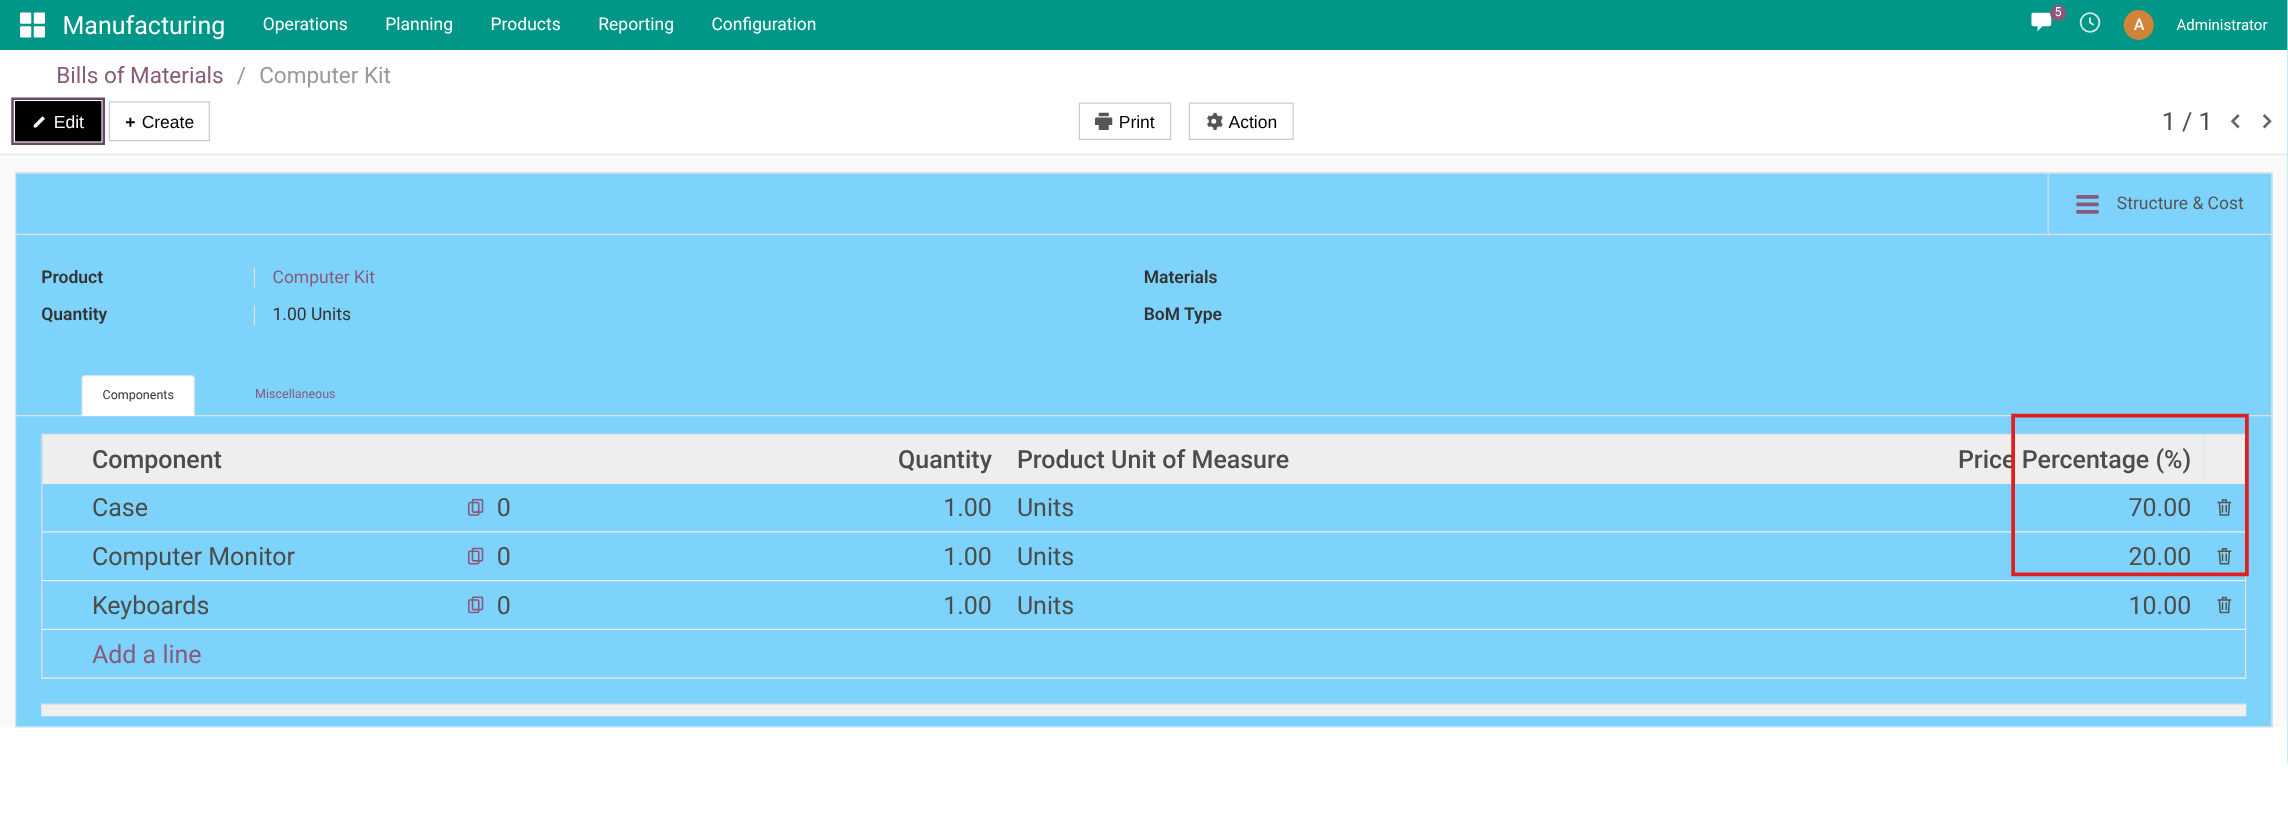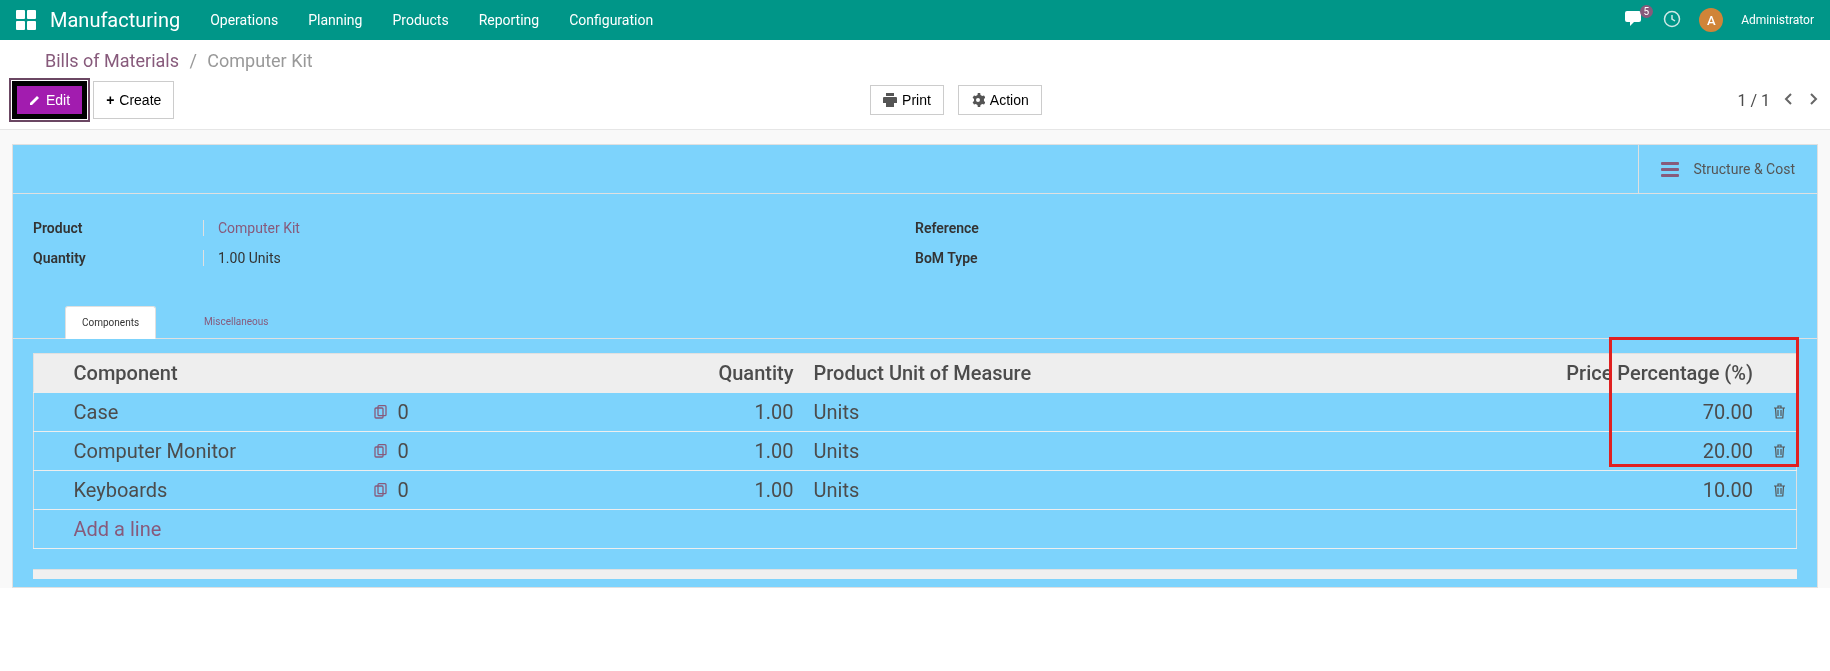--- a/index.html
+++ b/index.html
@@ -70,37 +70,37 @@
     border: 1px solid #ccc;
     background: #fff;
     padding: 6px 12px;
     font-size: 14px;
     cursor: pointer;
     display: inline-flex;
     align-items: center;
     gap: 5px;
   }
   .btn-primary {
-    background: #a21caf;
-    border: 5px solid #000000;
+    background: #000000;
+    border: 2px solid #000000;
     color: #fff;
     outline: 2px solid #6b4763;
     outline-offset: 1px;
   }
   .control-center {
     flex: 1;
     display: flex;
     justify-content: center;
     gap: 14px;
   }
   .control-right {
     display: flex;
     align-items: center;
     gap: 14px;
-    font-size: 16px;
+    font-size: 20px;
   }
   .chev { color: #666; cursor: pointer; }
   
   .sheet-wrap {
     padding: 14px 12px 0 12px;
     background: #f9f9f9;
   }
   .sheet {
     background: #7dd3fc;
     border: 1px solid #e0e0e0;
@@ -303,21 +303,21 @@
         </div>
         <div class="field-row">
           <div class="field-label">Quantity</div>
           <div class="field-value field-divider">
             <span>1.00</span>&nbsp;<span>Units</span>
           </div>
         </div>
       </div>
       <div class="form-col">
         <div class="field-row">
-          <div class="field-label">Reference</div>
+          <div class="field-label">Materials</div>
           <div class="field-value"></div>
         </div>
         <div class="field-row">
           <div class="field-label">BoM Type</div>
         </div>
       </div>
     </div>
 
     <div class="tabs">
       <div class="tab active">Components</div>

